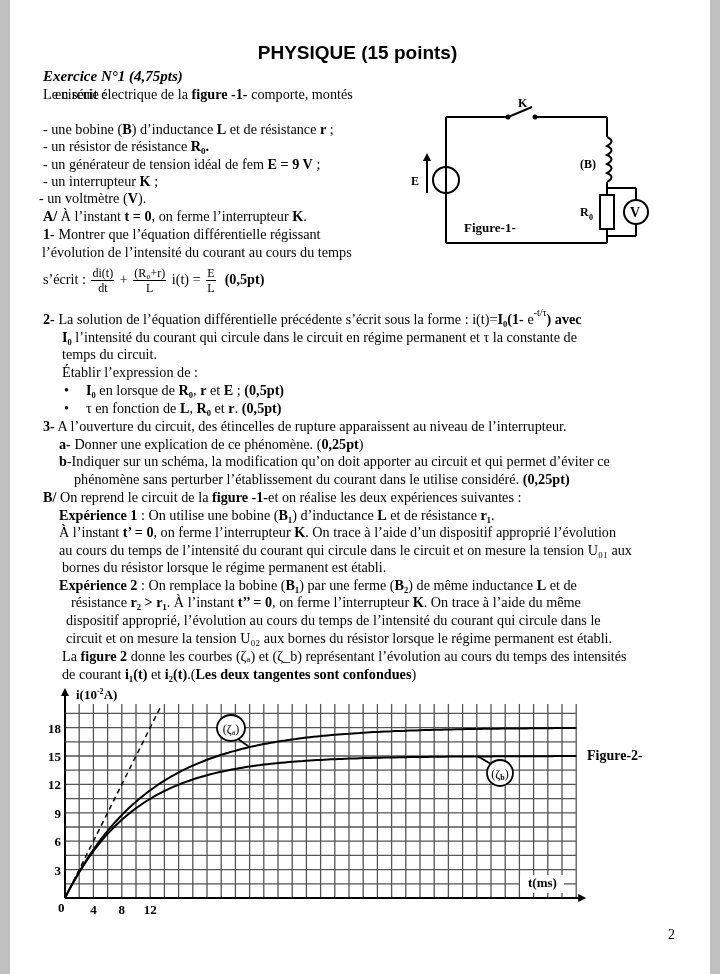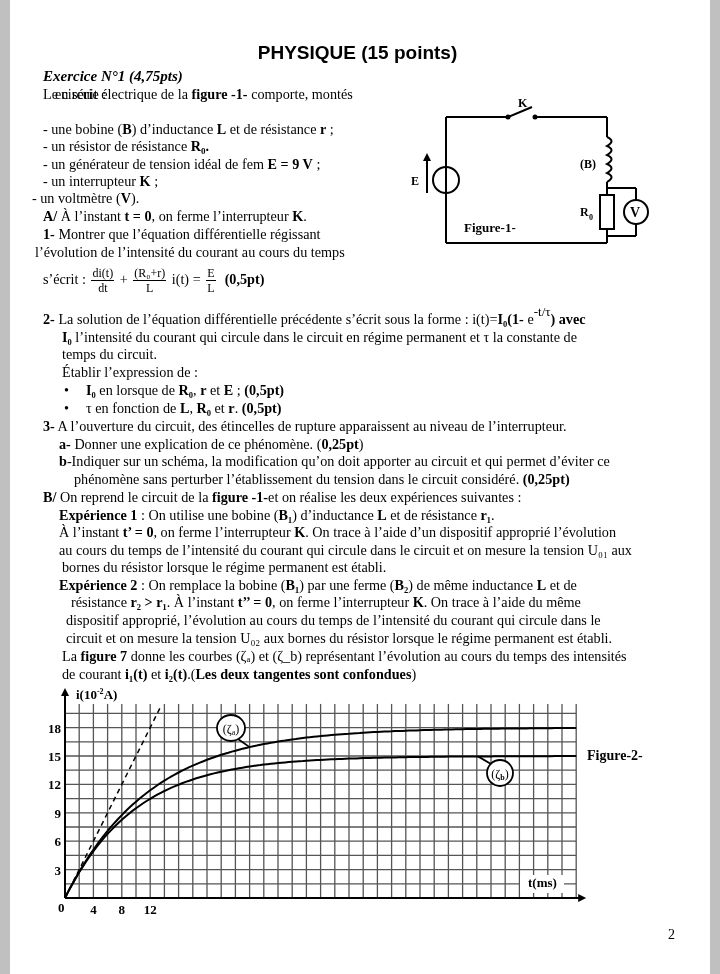--- a/index.html
+++ b/index.html
@@ -24,25 +24,25 @@
 
 <div class="t" style="left:43px;top:68px;font-weight:bold;font-style:italic;font-size:15px;">Exercice N°1 (4,75pts)</div>
 
 <div class="t" style="left:43px;top:86px;"><span>Le circuit électrique de la </span><b>figure -1-</b><span> comporte, montés</span></div>
 <div class="t" style="left:43px;top:86px;margin-left:12px;">en série :</div>
 
 <div class="t" style="left:43px;top:121px;"><span>- une bobine (</span><b>B</b><span>) d’inductance </span><b>L</b><span> et de résistance </span><b>r</b><span> ;</span></div>
 <div class="t" style="left:43px;top:138px;"><span>- un résistor de résistance </span><b><span>R</span><sub>0</sub><span>.</span></b></div>
 <div class="t" style="left:43px;top:156px;"><span>- un générateur de tension idéal de fem </span><b>E = 9 V</b><span> ;</span></div>
 <div class="t" style="left:43px;top:173px;"><span>- un interrupteur </span><b>K</b><span> ;</span></div>
-<div class="t" style="left:32px;top:190px;"><span>- un voltmètre (</span><b>V</b><span>).</span></div>
+<div class="t" style="left:39px;top:190px;"><span>- un voltmètre (</span><b>V</b><span>).</span></div>
 
 <div class="t" style="left:43px;top:208px;"><b>A/</b><span> À l’instant </span><b>t = 0</b><span>, on ferme l’interrupteur </span><b>K</b><span>.</span></div>
 <div class="t" style="left:43px;top:226px;"><b>1-</b><span> Montrer que l’équation différentielle régissant</span></div>
-<div class="t" style="left:35px;top:244px;">l’évolution de l’intensité du courant au cours du temps</div>
+<div class="t" style="left:42px;top:244px;">l’évolution de l’intensité du courant au cours du temps</div>
 <div class="t" style="left:43px;top:262px;line-height:34px;">
   <span>s’écrit : </span>
   <span class="frac"><span class="n" style="border:none">di(t)</span><span class="d" style="border-top:1px solid #000">dt</span></span>
   <span>+</span>
   <span class="frac"><span class="n">(R₀+r)</span><span class="d">L</span></span>
   <span>i(t) =</span>
   <span class="frac"><span class="n">E</span><span class="d">L</span></span>
   &nbsp;<b>(0,5pt)</b>
 </div>
 
@@ -71,44 +71,44 @@
     <circle cx="135" cy="32" r="2.5" fill="#000"></circle>
   <text x="118" y="22" font-family="Liberation Sans, sans-serif" font-weight="bold" font-size="12">K</text>
   <text x="180" y="83" font-family="Liberation Sans, sans-serif" font-weight="bold" font-size="12">(B)</text>
   <text x="11" y="100" font-family="Liberation Sans, sans-serif" font-weight="bold" font-size="12">E</text>
   <text x="180" y="131" font-family="Liberation Sans, sans-serif" font-weight="bold" font-size="12">R</text>
   <text x="189" y="135" font-family="Liberation Sans, sans-serif" font-weight="bold" font-size="8">0</text>
   <text x="230" y="132" font-weight="bold" font-size="14">V</text>
   <text x="64" y="147" font-weight="bold" font-size="13">Figure-1-</text>
 </svg>
 
-<div class="t" style="left:43px;top:311px;"><b>2-</b><span> La solution de l’équation différentielle précédente s’écrit sous la forme : i(t)=</span><b>I₀(1- </b><span>e</span><sup style="font-size:13px;vertical-align:8px;">-t/τ</sup><b><span>) avec</span></b></div>
+<div class="t" style="left:43px;top:311px;"><b>2-</b><span> La solution de l’équation différentielle précédente s’écrit sous la forme : i(t)=</span><b>I₀(1- </b><span>e</span><sup style="font-size:10px;vertical-align:8px;">-t/τ</sup><b><span>) avec</span></b></div>
 <div class="t" style="left:62px;top:329px;"><b>I₀</b><span> l’intensité du courant qui circule dans le circuit  en régime permanent et τ la constante de</span></div>
 <div class="t" style="left:62px;top:346px;">temps du circuit.</div>
 <div class="t" style="left:62px;top:364px;">Établir l’expression de :</div>
 <div class="t" style="left:64px;top:382px;">•</div>
 <div class="t" style="left:86px;top:382px;"><b>I₀</b><span> en lorsque de </span><b>R₀</b><span>, </span><b>r</b><span> et </span><b>E</b><span> ; </span><b>(0,5pt)</b></div>
 <div class="t" style="left:64px;top:400px;">•</div>
 <div class="t" style="left:86px;top:400px;"><span>τ en fonction de </span><b>L</b><span>, </span><b>R₀</b><span> et </span><b>r</b><span>. </span><b>(0,5pt)</b></div>
 
 <div class="t" style="left:43px;top:418px;"><b>3-</b><span> A l’ouverture du circuit, des étincelles de rupture apparaissent au niveau de l’interrupteur.</span></div>
 <div class="t" style="left:59px;top:436px;"><b>a-</b><span> Donner une explication de ce phénomène. (</span><b>0,25pt</b>)</div>
 <div class="t" style="left:59px;top:453px;"><b>b</b><span>-Indiquer sur un schéma, la modification qu’on doit apporter au circuit et qui permet d’éviter ce</span></div>
-<div class="t" style="left:74px;top:471px;"><span>phénomène sans perturber l’établissement du tension dans le circuit considéré. </span><b>(0,25pt)</b></div>
+<div class="t" style="left:74px;top:471px;"><span>phénomène sans perturber l’établissement du courant dans le utilise considéré. </span><b>(0,25pt)</b></div>
 
 <div class="t" style="left:43px;top:489px;"><b>B/</b><span> On reprend le circuit de la </span><b>figure -1-</b><span>et on réalise les deux expériences suivantes :</span></div>
 <div class="t" style="left:59px;top:507px;"><b>Expérience 1</b><span> : On utilise une bobine (</span><b>B₁</b><span>) d’inductance </span><b>L</b><span> et de résistance </span><b>r₁</b><span>.</span></div>
 <div class="t" style="left:59px;top:524px;text-align:center;"><span>À l’instant </span><b>t’ = 0</b><span>, on ferme l’interrupteur </span><b>K</b><span>. On trace à l’aide d’un dispositif approprié l’évolution</span></div>
 <div class="t" style="left:59px;top:542px;">au cours du temps de l’intensité du courant qui circule dans le circuit et on mesure la tension U₀₁ aux</div>
 <div class="t" style="left:62px;top:559px;">bornes du résistor lorsque le régime permanent est établi.</div>
 <div class="t" style="left:59px;top:577px;"><b>Expérience 2</b><span> : On remplace la bobine (</span><b>B₁</b><span>) par une ferme (</span><b>B₂</b><span>) de même inductance </span><b>L</b><span> et de</span></div>
 <div class="t" style="left:71px;top:594px;"><span>résistance </span><b>r₂ &gt; r₁</b><span>. À l’instant </span><b>t’’ = 0</b><span>, on ferme l’interrupteur </span><b>K</b><span>. On trace à l’aide du même</span></div>
 <div class="t" style="left:66px;top:612px;">dispositif  approprié, l’évolution au cours du temps de l’intensité du courant qui circule dans le</div>
 <div class="t" style="left:66px;top:630px;">circuit et on mesure la tension U₀₂ aux bornes du résistor lorsque le régime permanent est établi.</div>
-<div class="t" style="left:62px;top:648px;"><span>La </span><b>figure 7</b><span> donne les courbes (ζₐ) et (ζ_b) représentant l’évolution au cours du temps des intensités</span></div>
+<div class="t" style="left:62px;top:648px;"><span>La </span><b>figure 2</b><span> donne les courbes (ζₐ) et (ζ_b) représentant l’évolution au cours du temps des intensités</span></div>
 <div class="t" style="left:62px;top:666px;"><span>de courant </span><b>i₁(t)</b><span> et </span><b>i₂(t)</b><span>.(</span><b>Les deux tangentes sont confondues</b><span>)</span></div>
 
 <svg id="chart" style="position:absolute;left:0;top:680px;" width="720" height="240">
   <g id="grid">
       <line x1="79.2" y1="218" x2="79.2" y2="23.933333333333337" stroke="#555" stroke-width="1.3"></line>
       <line x1="93.4" y1="218" x2="93.4" y2="23.933333333333337" stroke="#555" stroke-width="1.3"></line>
       <line x1="107.6" y1="218" x2="107.6" y2="23.933333333333337" stroke="#555" stroke-width="1.3"></line>
       <line x1="121.8" y1="218" x2="121.8" y2="23.933333333333337" stroke="#555" stroke-width="1.3"></line>
       <line x1="136" y1="218" x2="136" y2="23.933333333333337" stroke="#555" stroke-width="1.3"></line>
       <line x1="150.2" y1="218" x2="150.2" y2="23.933333333333337" stroke="#555" stroke-width="1.3"></line>

